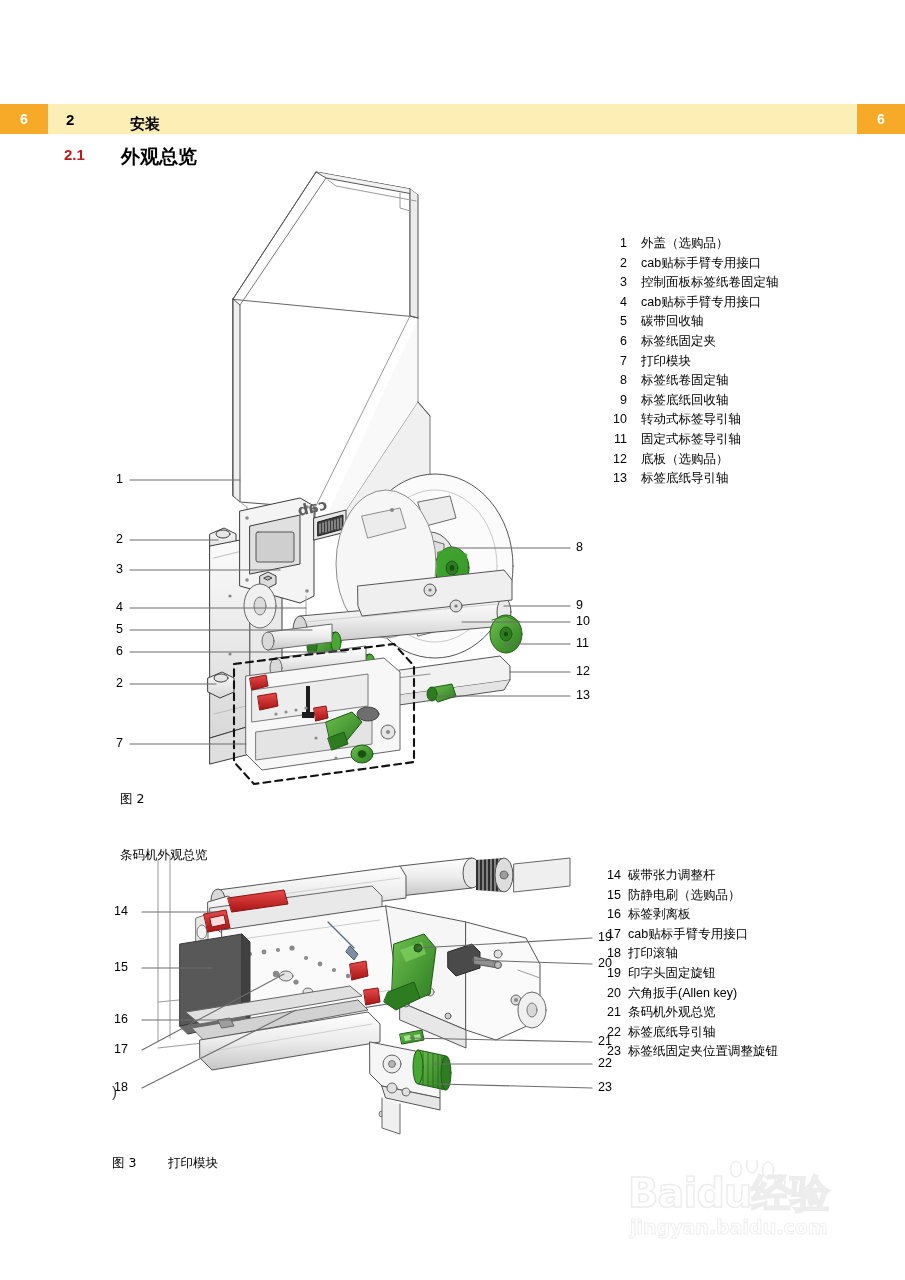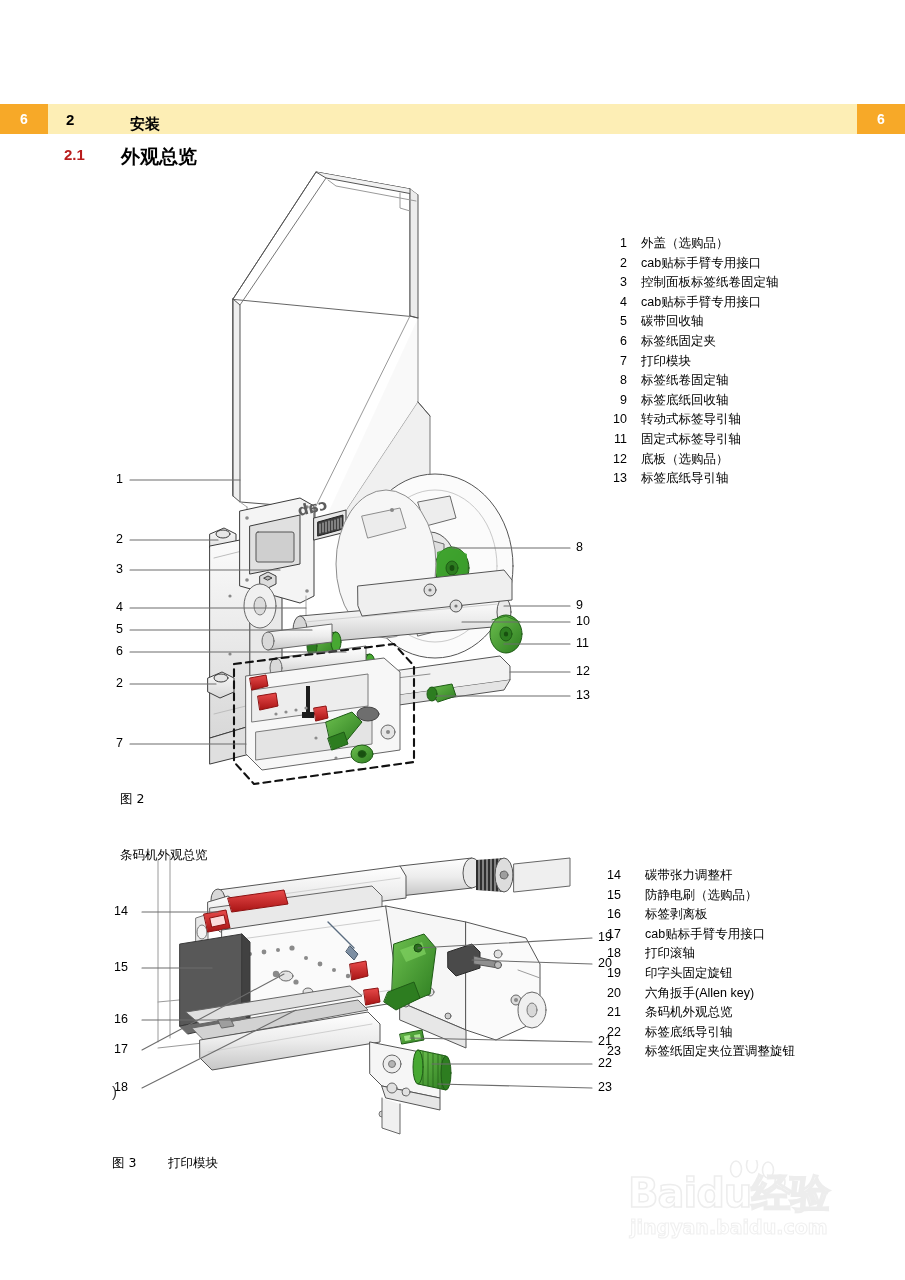--- a/index.html
+++ b/index.html
@@ -58,21 +58,21 @@
     font-family:"Liberation Sans",sans-serif;font-size:12.5px;
   }
   .legend .t{
     padding-left:14px;
     font-family:Liberation Sans, sans-serif;
     font-size:12.5px;white-space:nowrap;
   }
   #legend-1{left:601px;top:234px;}
   #legend-2{left:601px;top:866px;}
   #legend-2 .n{width:20px;flex:0 0 20px;}
-  #legend-2 .t{padding-left:24px;}
+  #legend-2 .t{padding-left:7px;}
 
   
   .caption{position:absolute;font-size:12.5px;color:#000;display:flex;}
   .caption .c-lbl{
     font-family:"DejaVu Sans","Liberation Sans",sans-serif;
     width:56px;flex:0 0 56px;
   }
   .caption .c-txt{font-family:Liberation Serif, serif;}
   #caption-fig2{left:120px;top:791px;flex-direction:column;}
   #caption-fig3{left:112px;top:1155px;}

